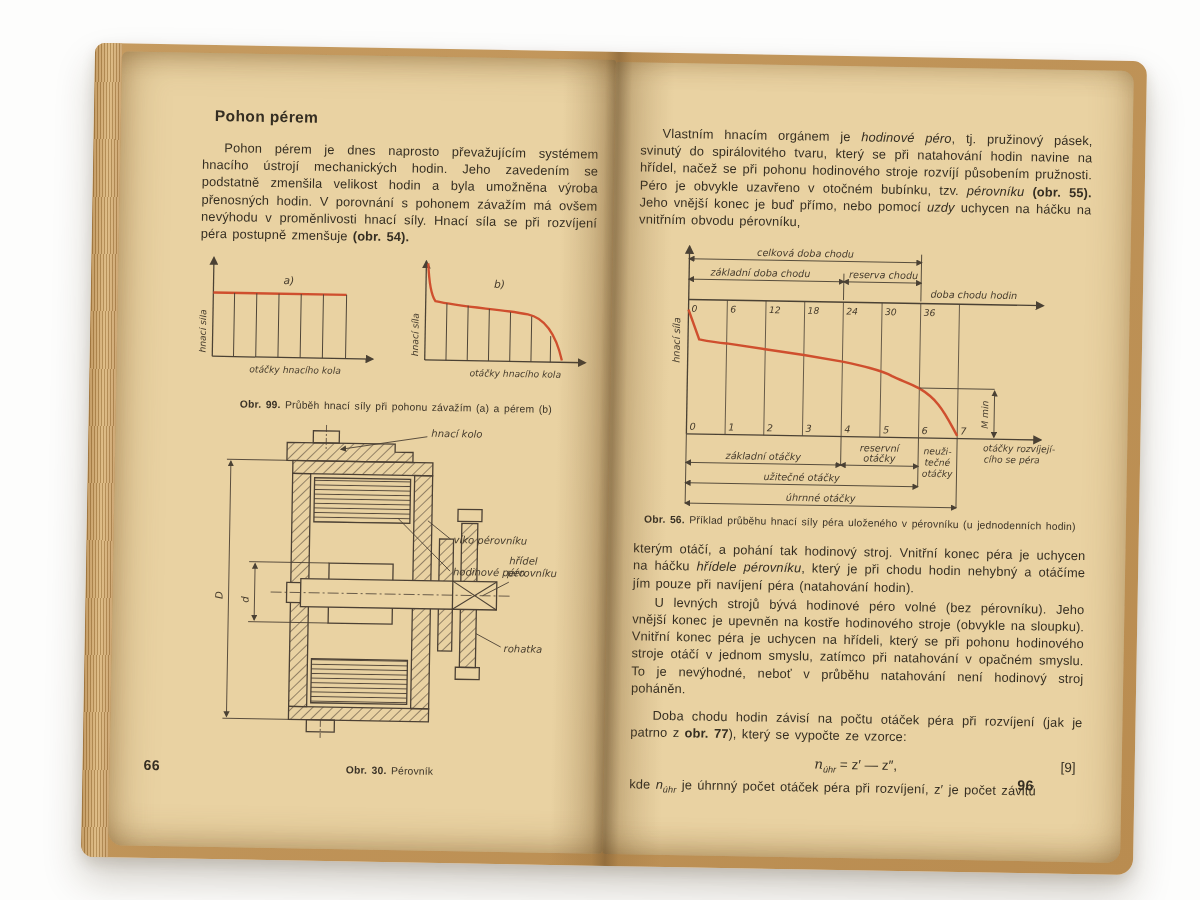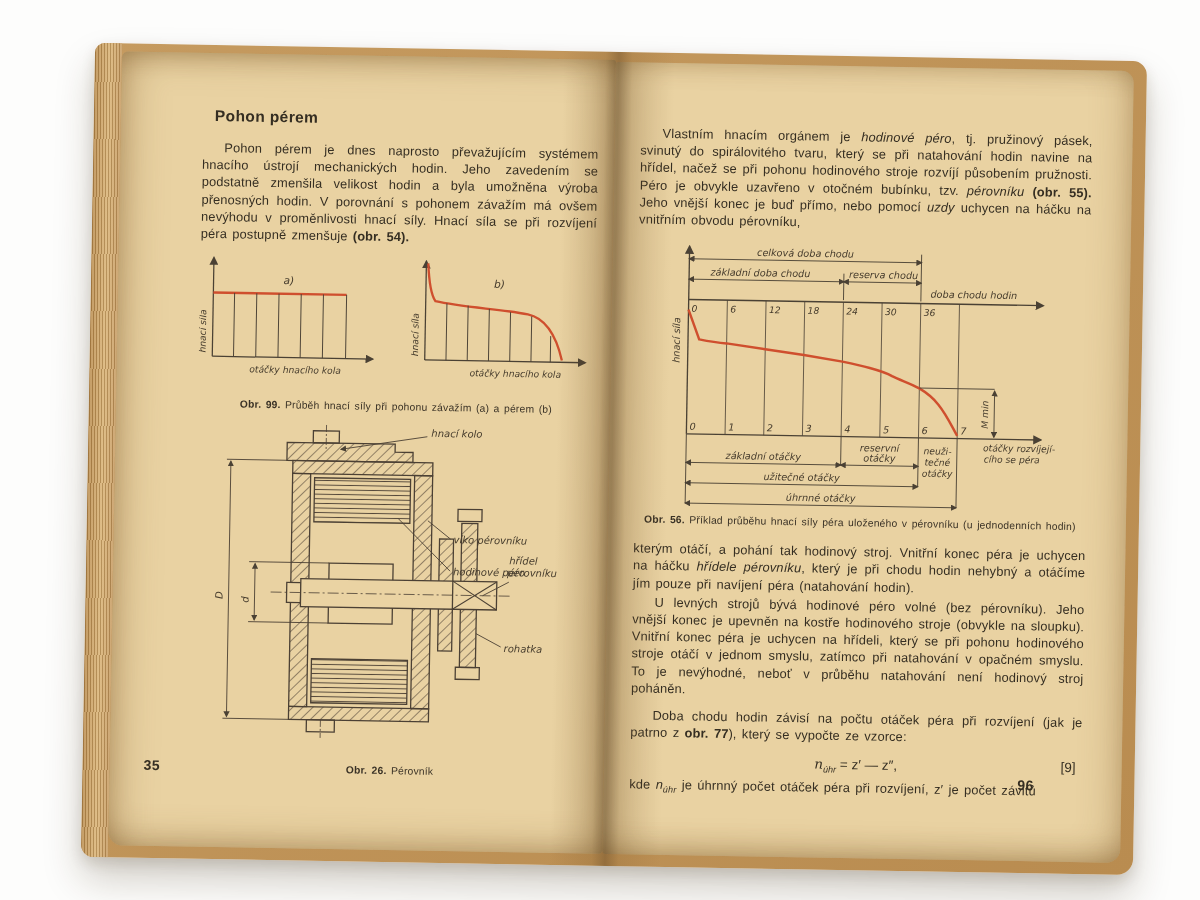--- a/index.html
+++ b/index.html
@@ -203,23 +203,23 @@
           <line x1="289" y1="221" x2="264" y2="208"></line>
         </g>
         <text class="hand" x="216" y="12" font-size="10">hnací kolo</text>
         <text class="hand" x="240" y="118" font-size="10">víko pérovníku</text>
         <text class="hand" x="240" y="150" font-size="10">hodinové péro</text>
         <text class="hand" x="296" y="138" font-size="10">hřídel</text>
         <text class="hand" x="294" y="150" font-size="10">pérovníku</text>
         <text class="hand" x="292" y="226" font-size="10">rohatka</text>
       </svg>
 
-      <p class="caption mt4"><span class="bold">Obr. 26.</span><span> Pérovník</span></p>
+      <p class="caption mt4"><span class="bold">Obr. 30.</span><span> Pérovník</span></p>
     </div>
-    <div class="pagenum pn-left">35</div>
+    <div class="pagenum pn-left">66</div>
   </div>
 
   <div class="page page-right">
     <div class="col-right">
 
       <p class="para indent"><span>Vlastním hnacím orgánem je </span><span class="ital">hodinové péro</span><span>, tj. pružinový pásek, svinutý do spirálovitého tvaru, který se při natahování hodin navine na hřídel, načež se při pohonu hodinového stroje rozvíjí působením pružnosti. Péro je obvykle uzavřeno v otočném bubínku, tzv. </span><span class="ital">pérovníku</span><span class="bold"> (obr. 55).</span><span> Jeho vnější konec je buď přímo, nebo pomocí </span><span class="ital">uzdy</span><span> uchycen na háčku na vnitřním obvodu pérovníku,</span></p>
 
       <svg class="fig mt6" width="448" height="277" viewBox="0 0 440 272">
 
         <line x1="50" y1="196" x2="50" y2="12" stroke="#4a4134" stroke-width="1.3" marker-end="url(#ar)"></line>

